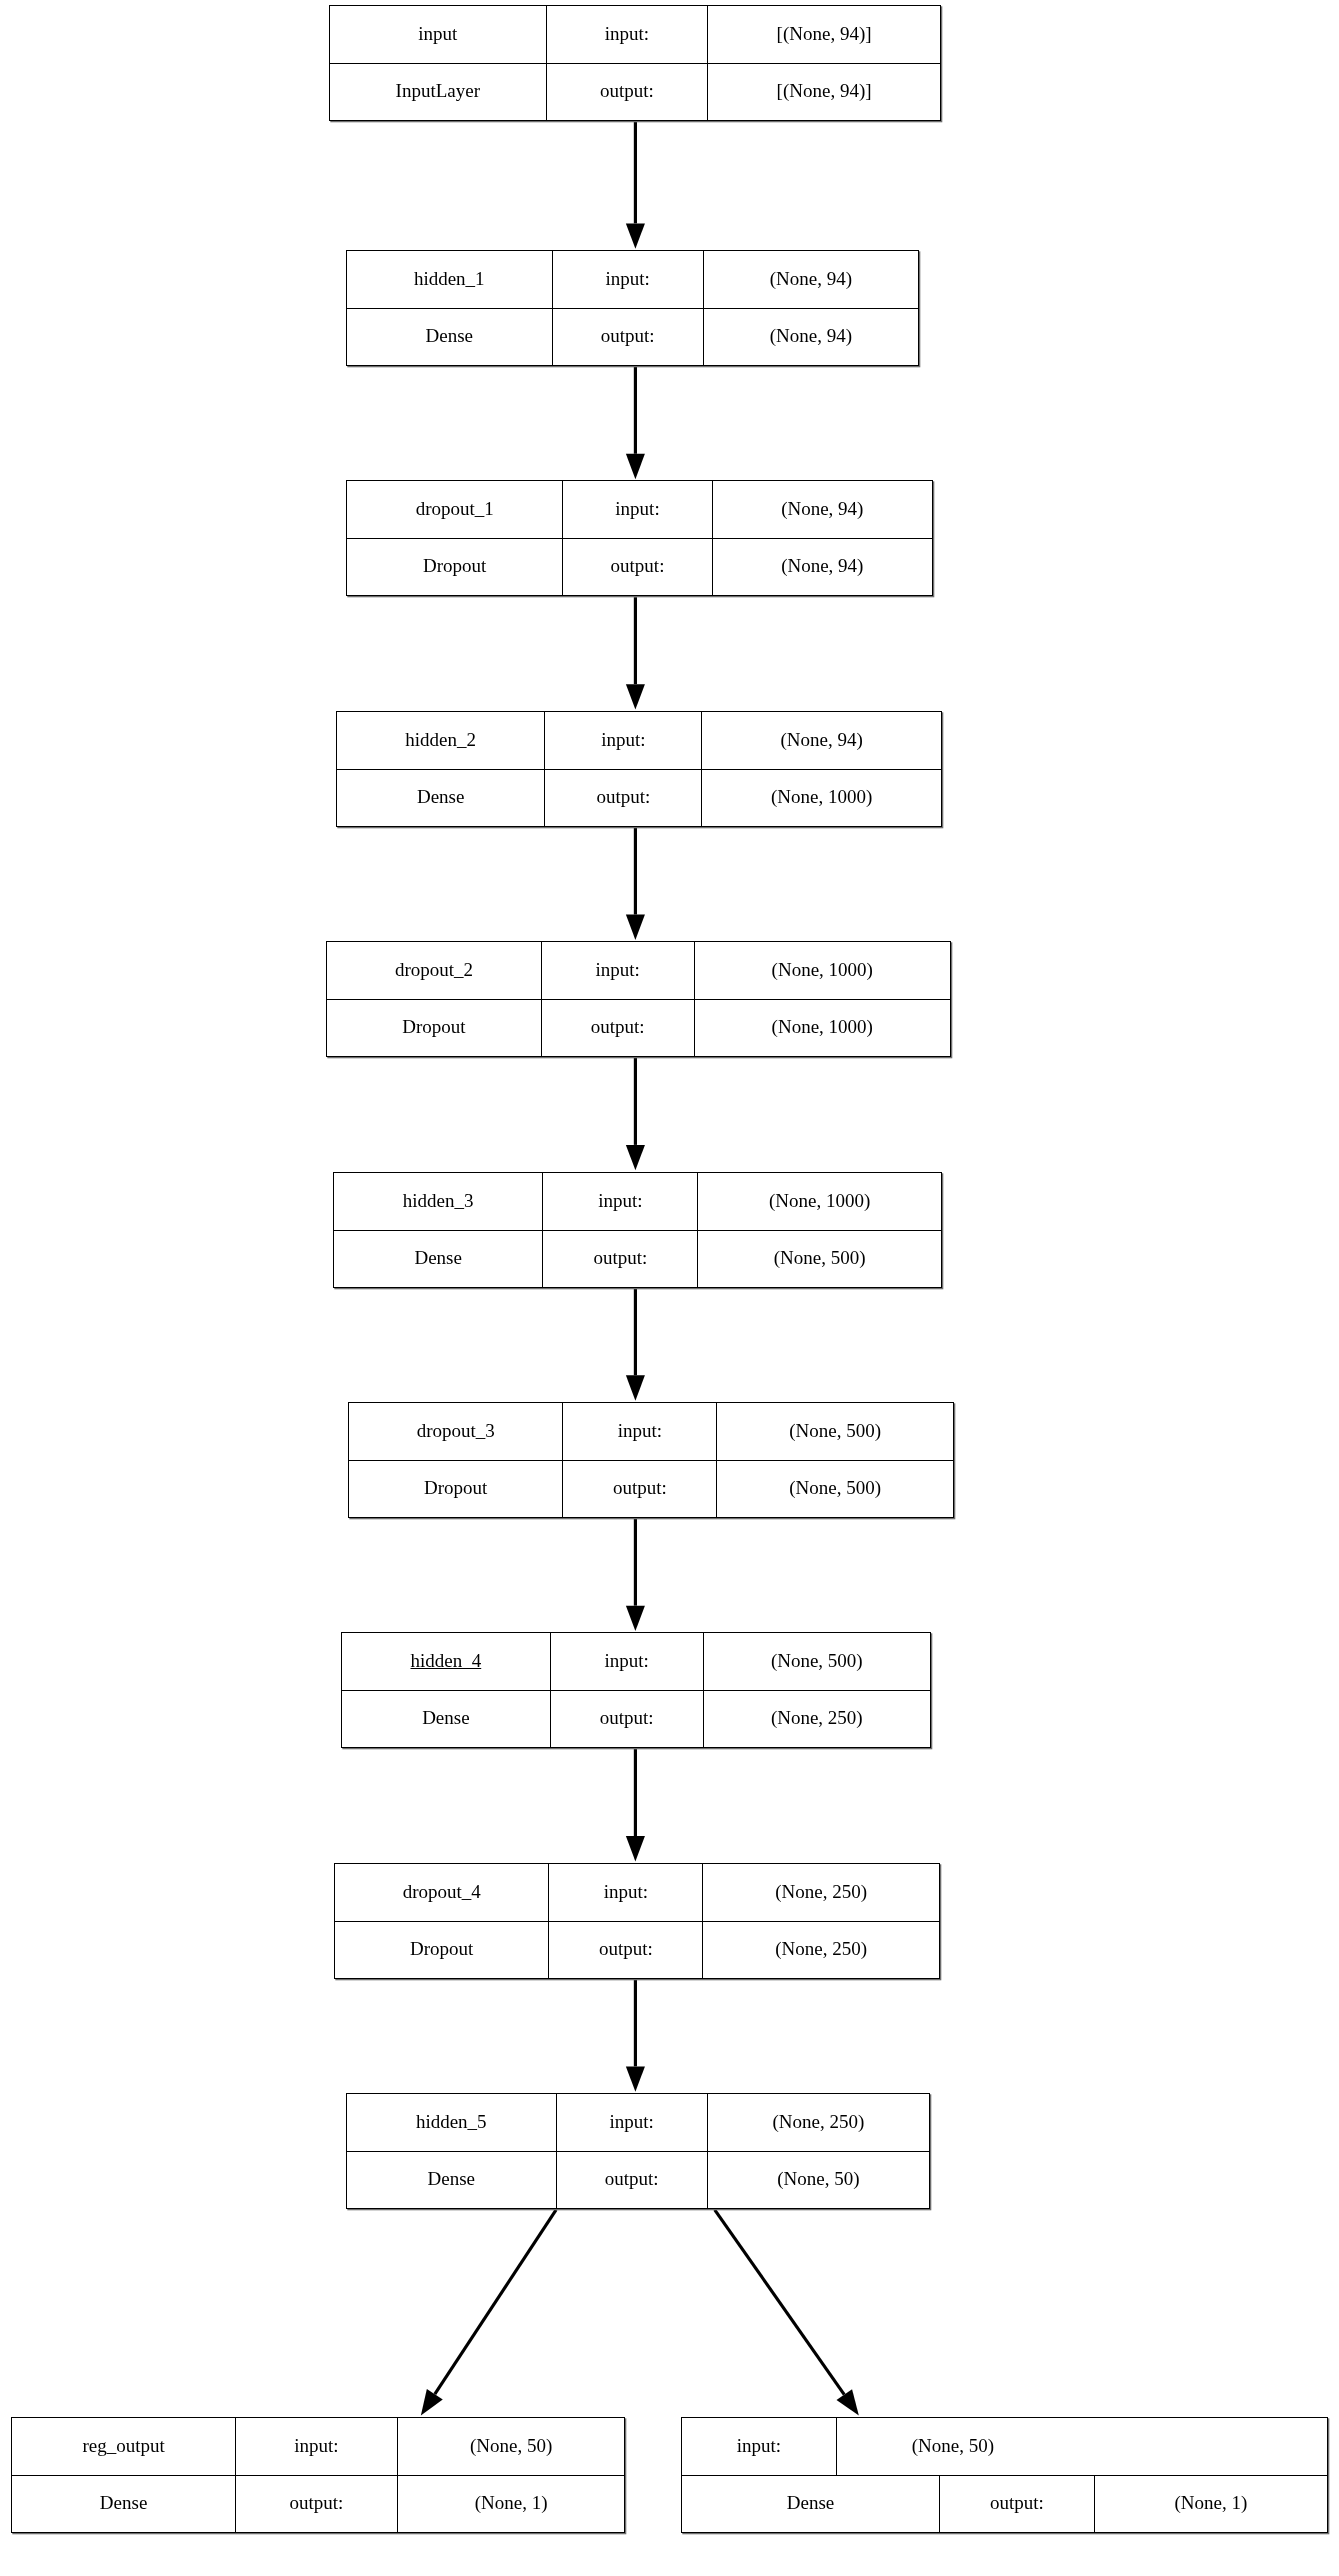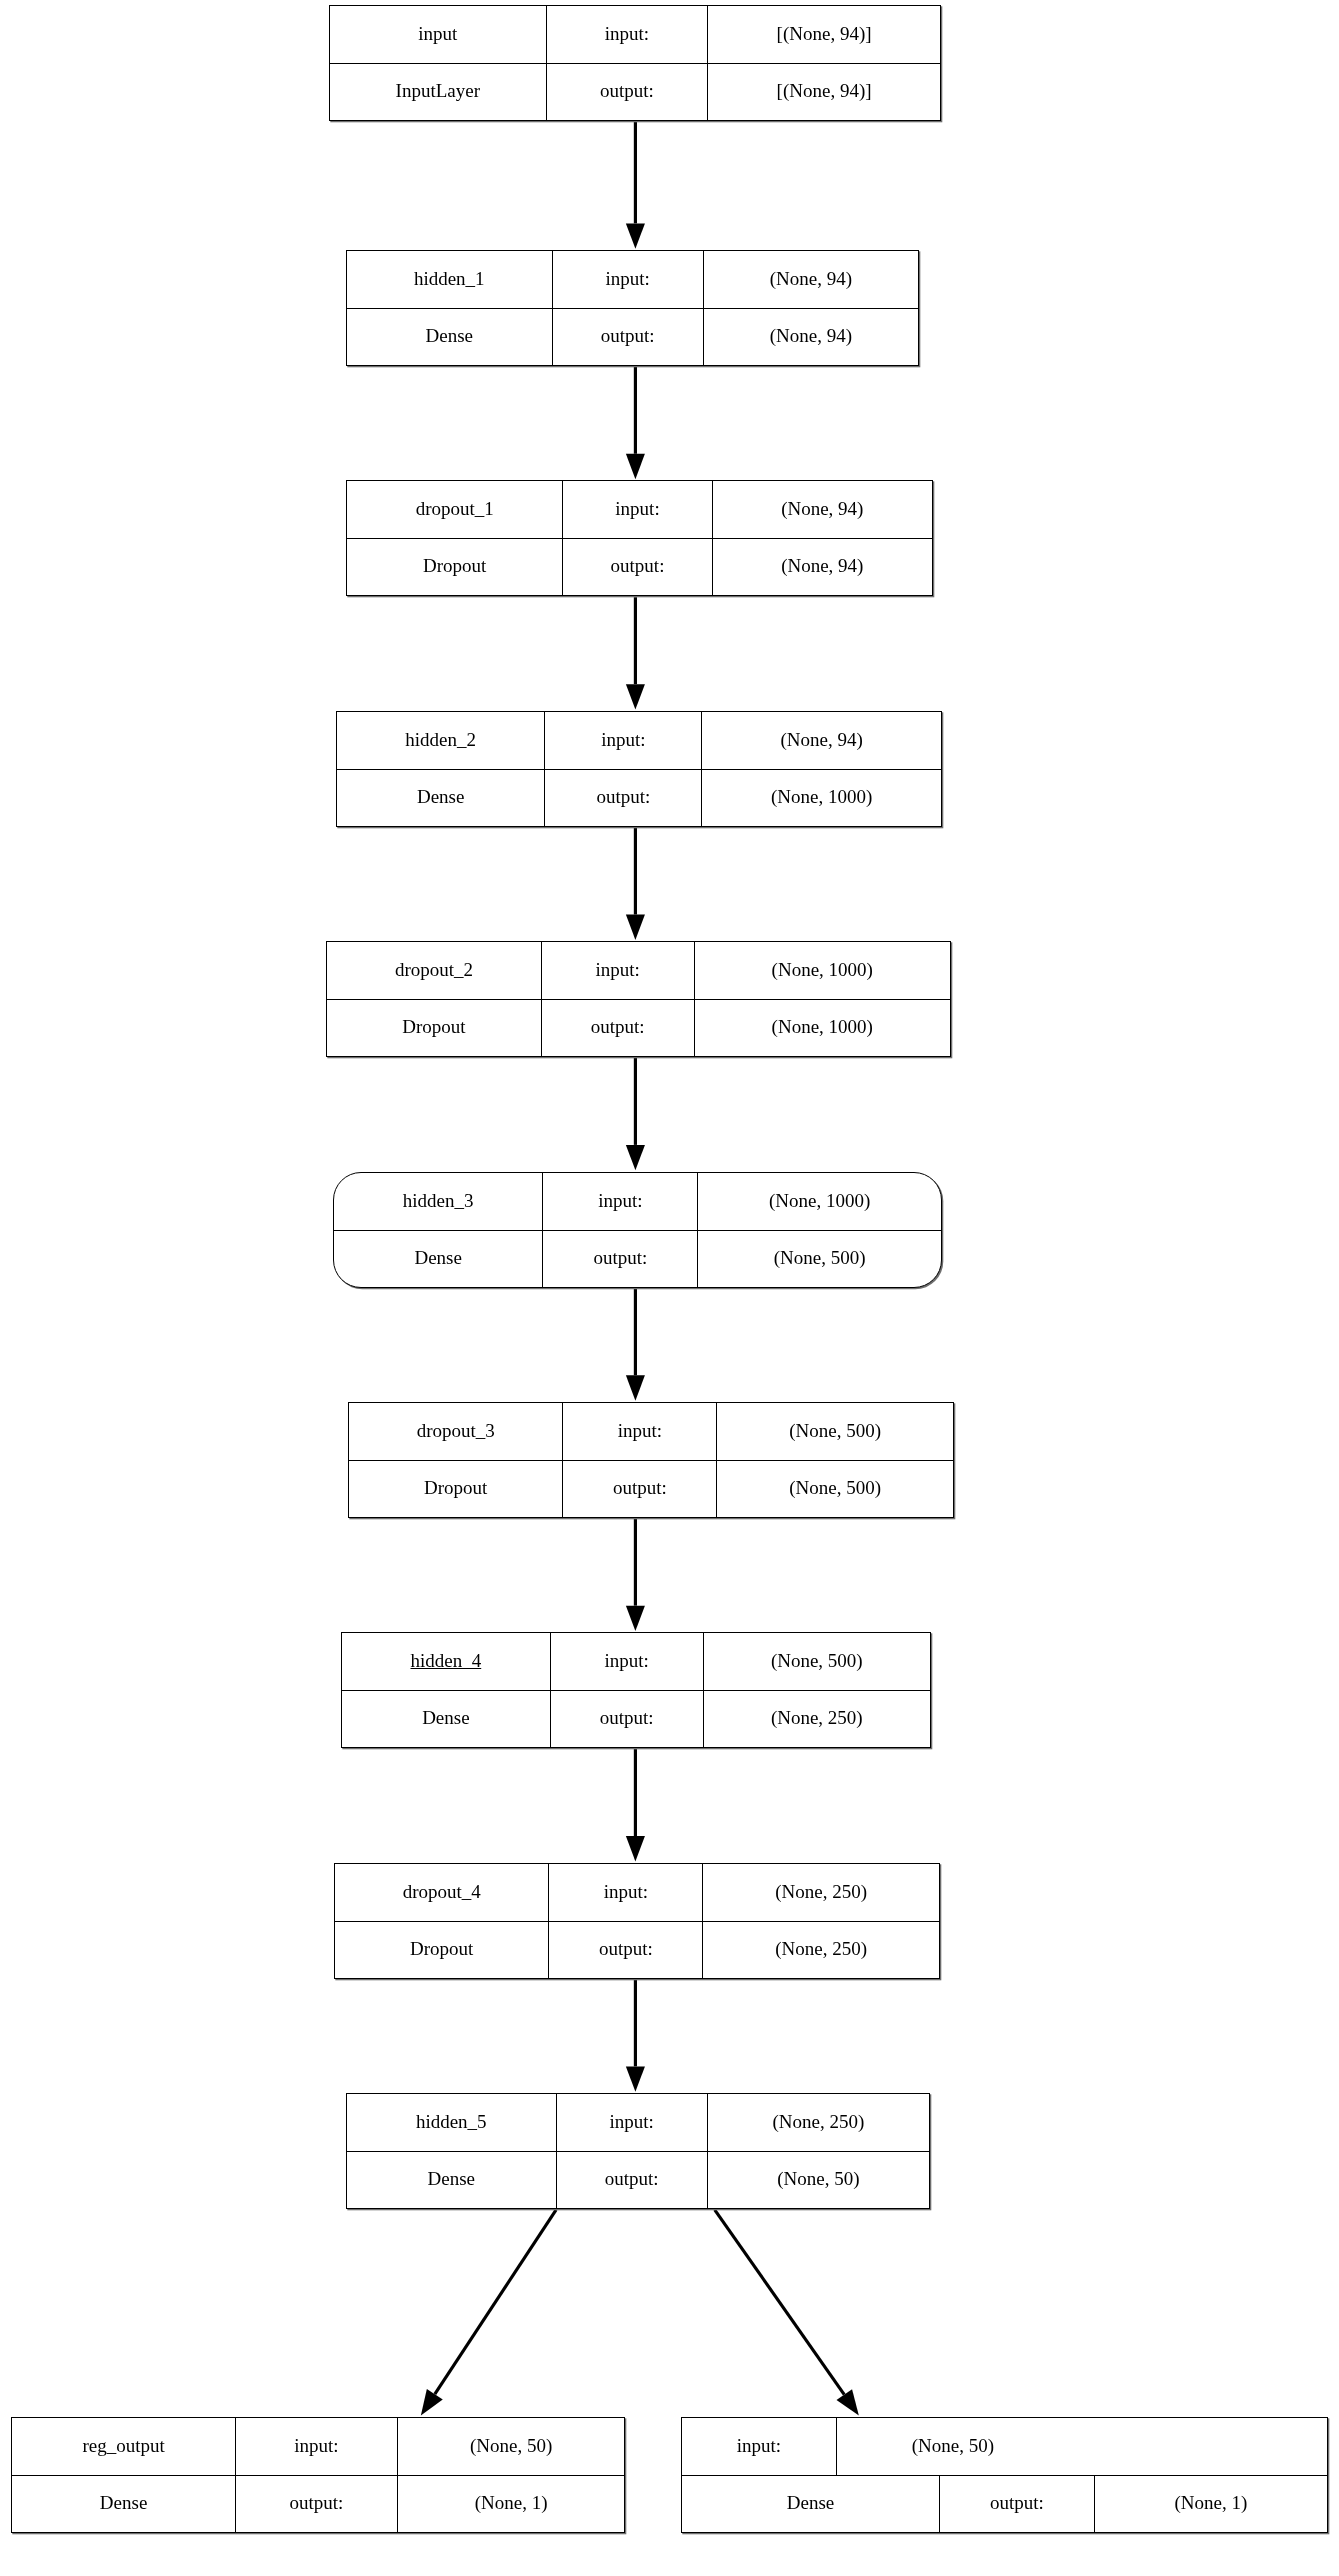--- a/index.html
+++ b/index.html
@@ -172,21 +172,21 @@
         <div class="cell c-name" style="width: 34.5%;">dropout_2</div>
         <div class="cell c-label" style="width: 24.5%;">input:</div>
         <div class="cell c-shape" style="width: 41%;">(None, 1000)</div>
       </div>
       <div class="node-row row-bottom">
         <div class="cell c-name" style="width: 34.5%;">Dropout</div>
         <div class="cell c-label" style="width: 24.5%;">output:</div>
         <div class="cell c-shape" style="width: 41%;">(None, 1000)</div>
       </div>
     </div>
-    <div class="node" style="left: 333px; top: 1172px; width: 609px; height: 116px; border-radius: 28px;">
+    <div class="node" style="left: 333px; top: 1172px; width: 609px; height: 116px;">
       <div class="node-row row-top">
         <div class="cell c-name" style="width: 34.5%;">hidden_3</div>
         <div class="cell c-label" style="width: 25.5%;">input:</div>
         <div class="cell c-shape" style="width: 40%;">(None, 1000)</div>
       </div>
       <div class="node-row row-bottom">
         <div class="cell c-name" style="width: 34.5%;">Dense</div>
         <div class="cell c-label" style="width: 25.5%;">output:</div>
         <div class="cell c-shape" style="width: 40%;">(None, 500)</div>
       </div>

